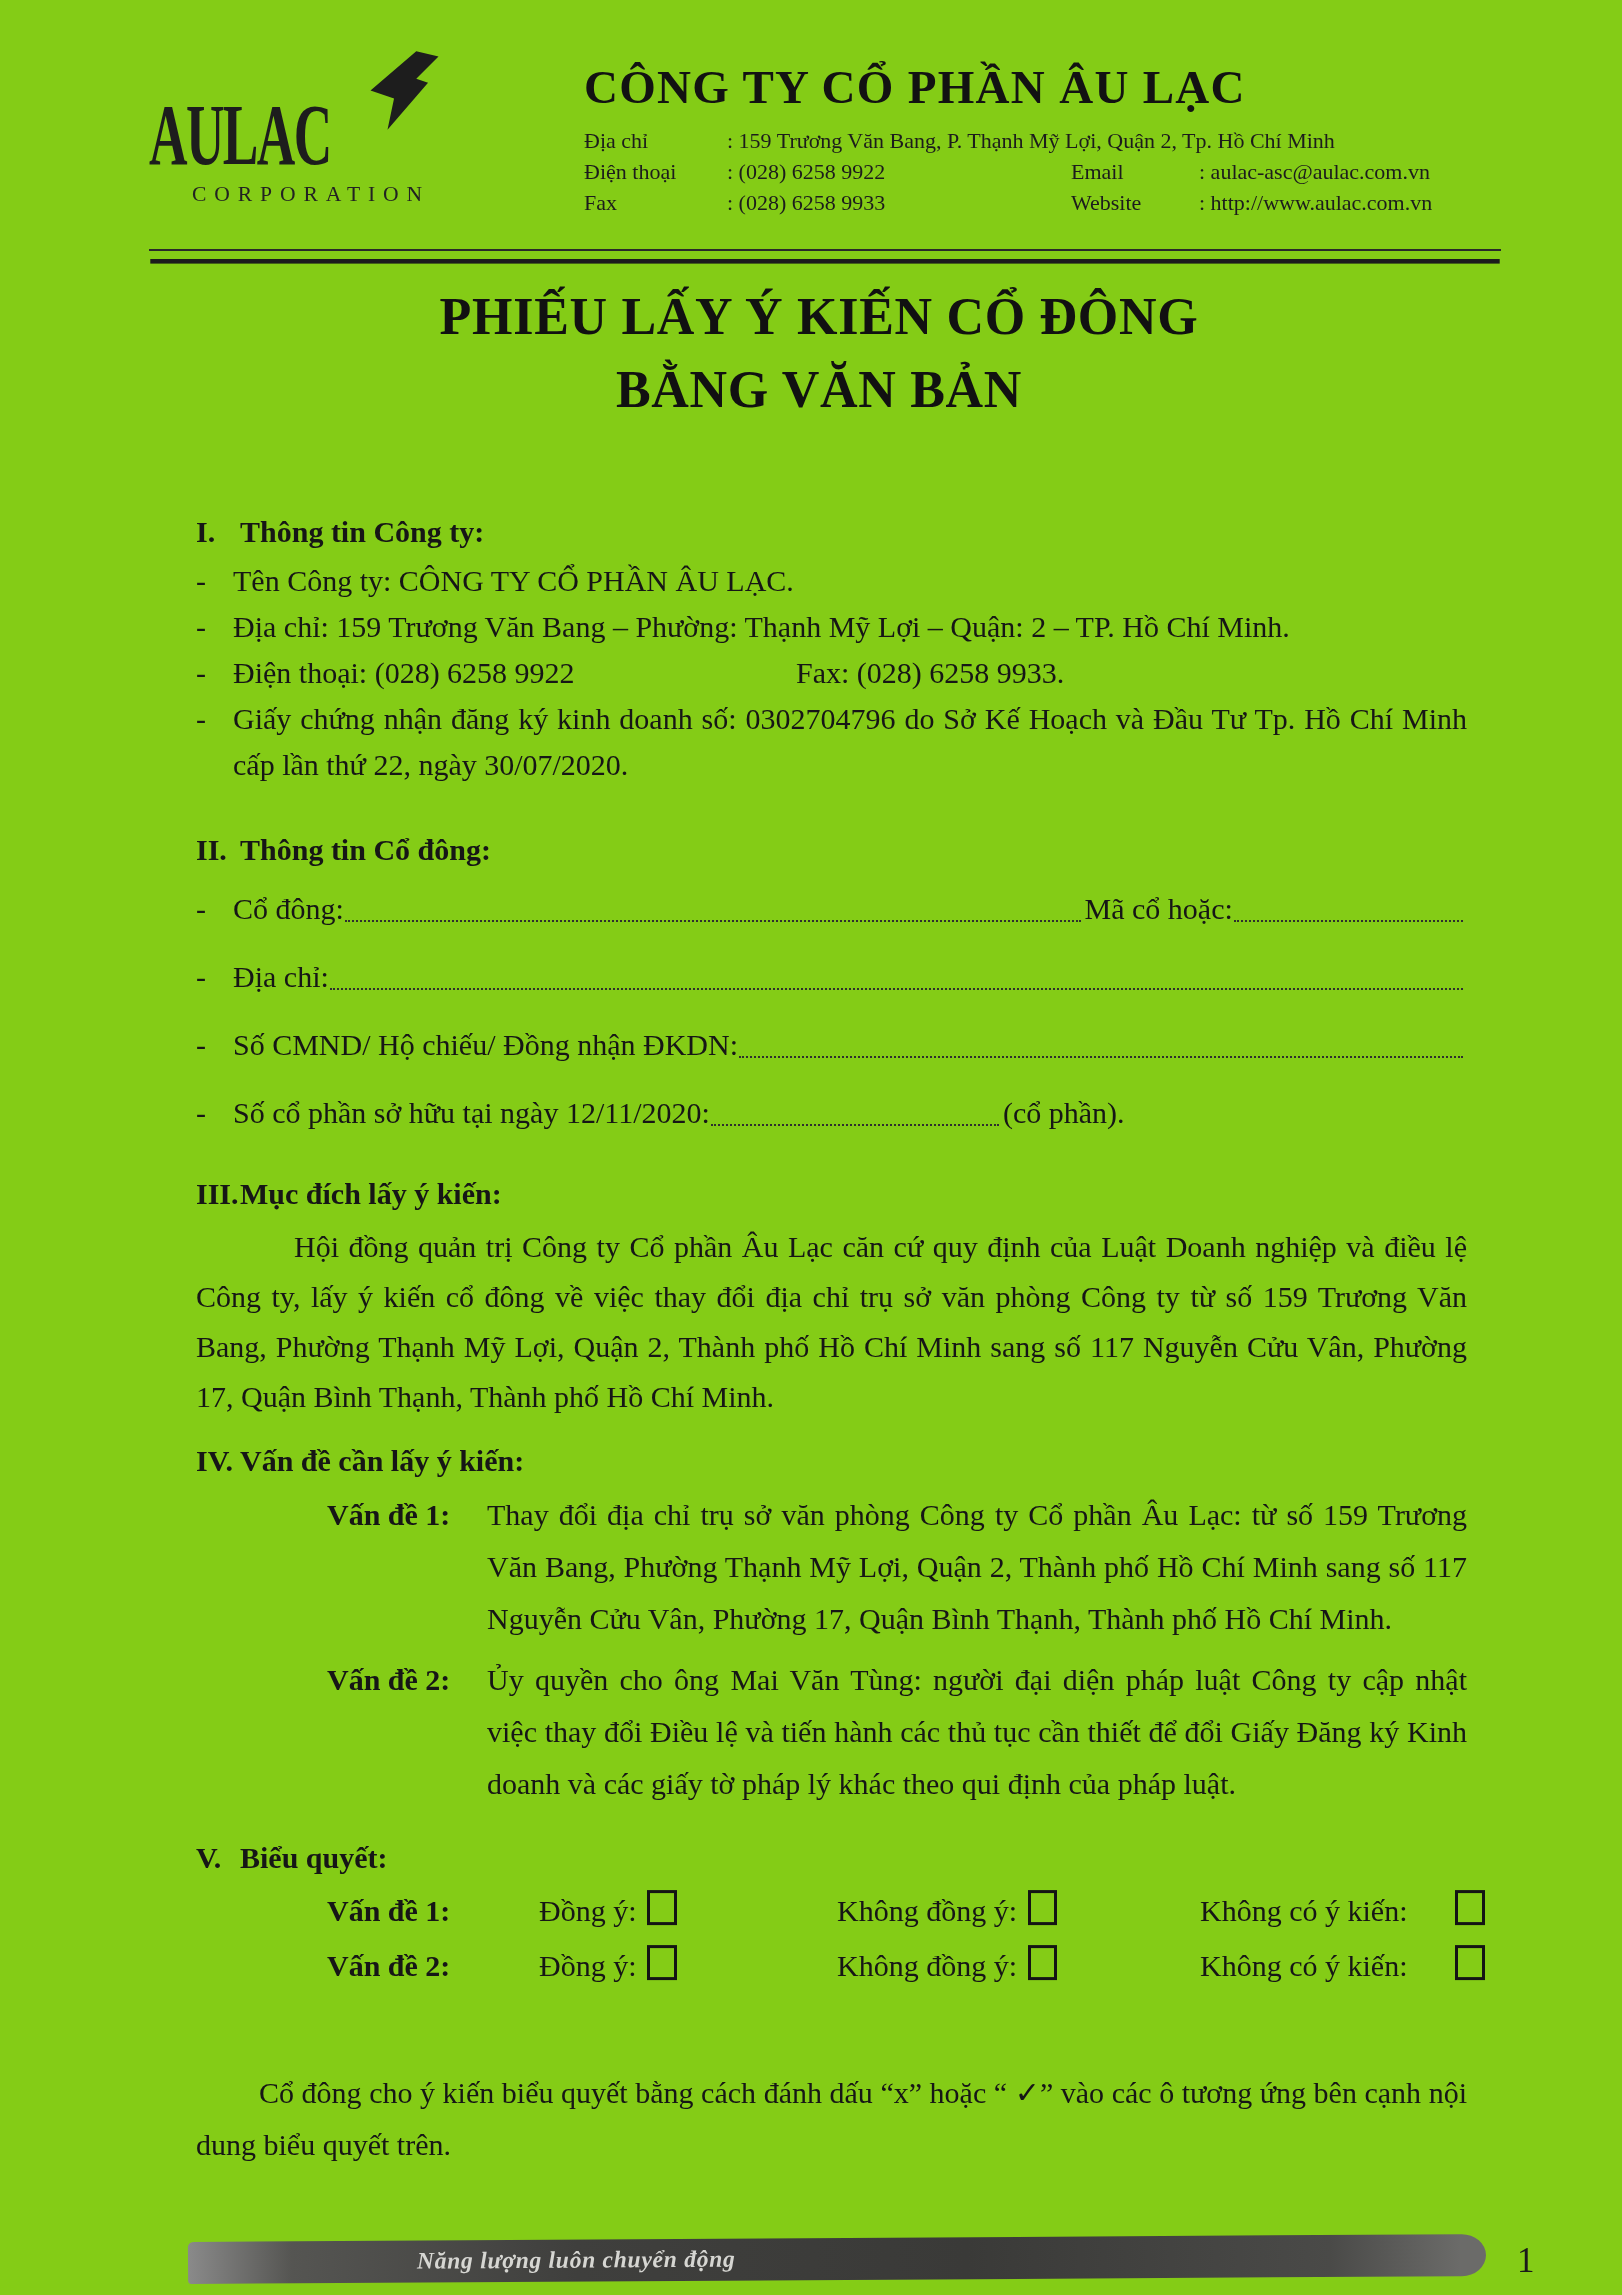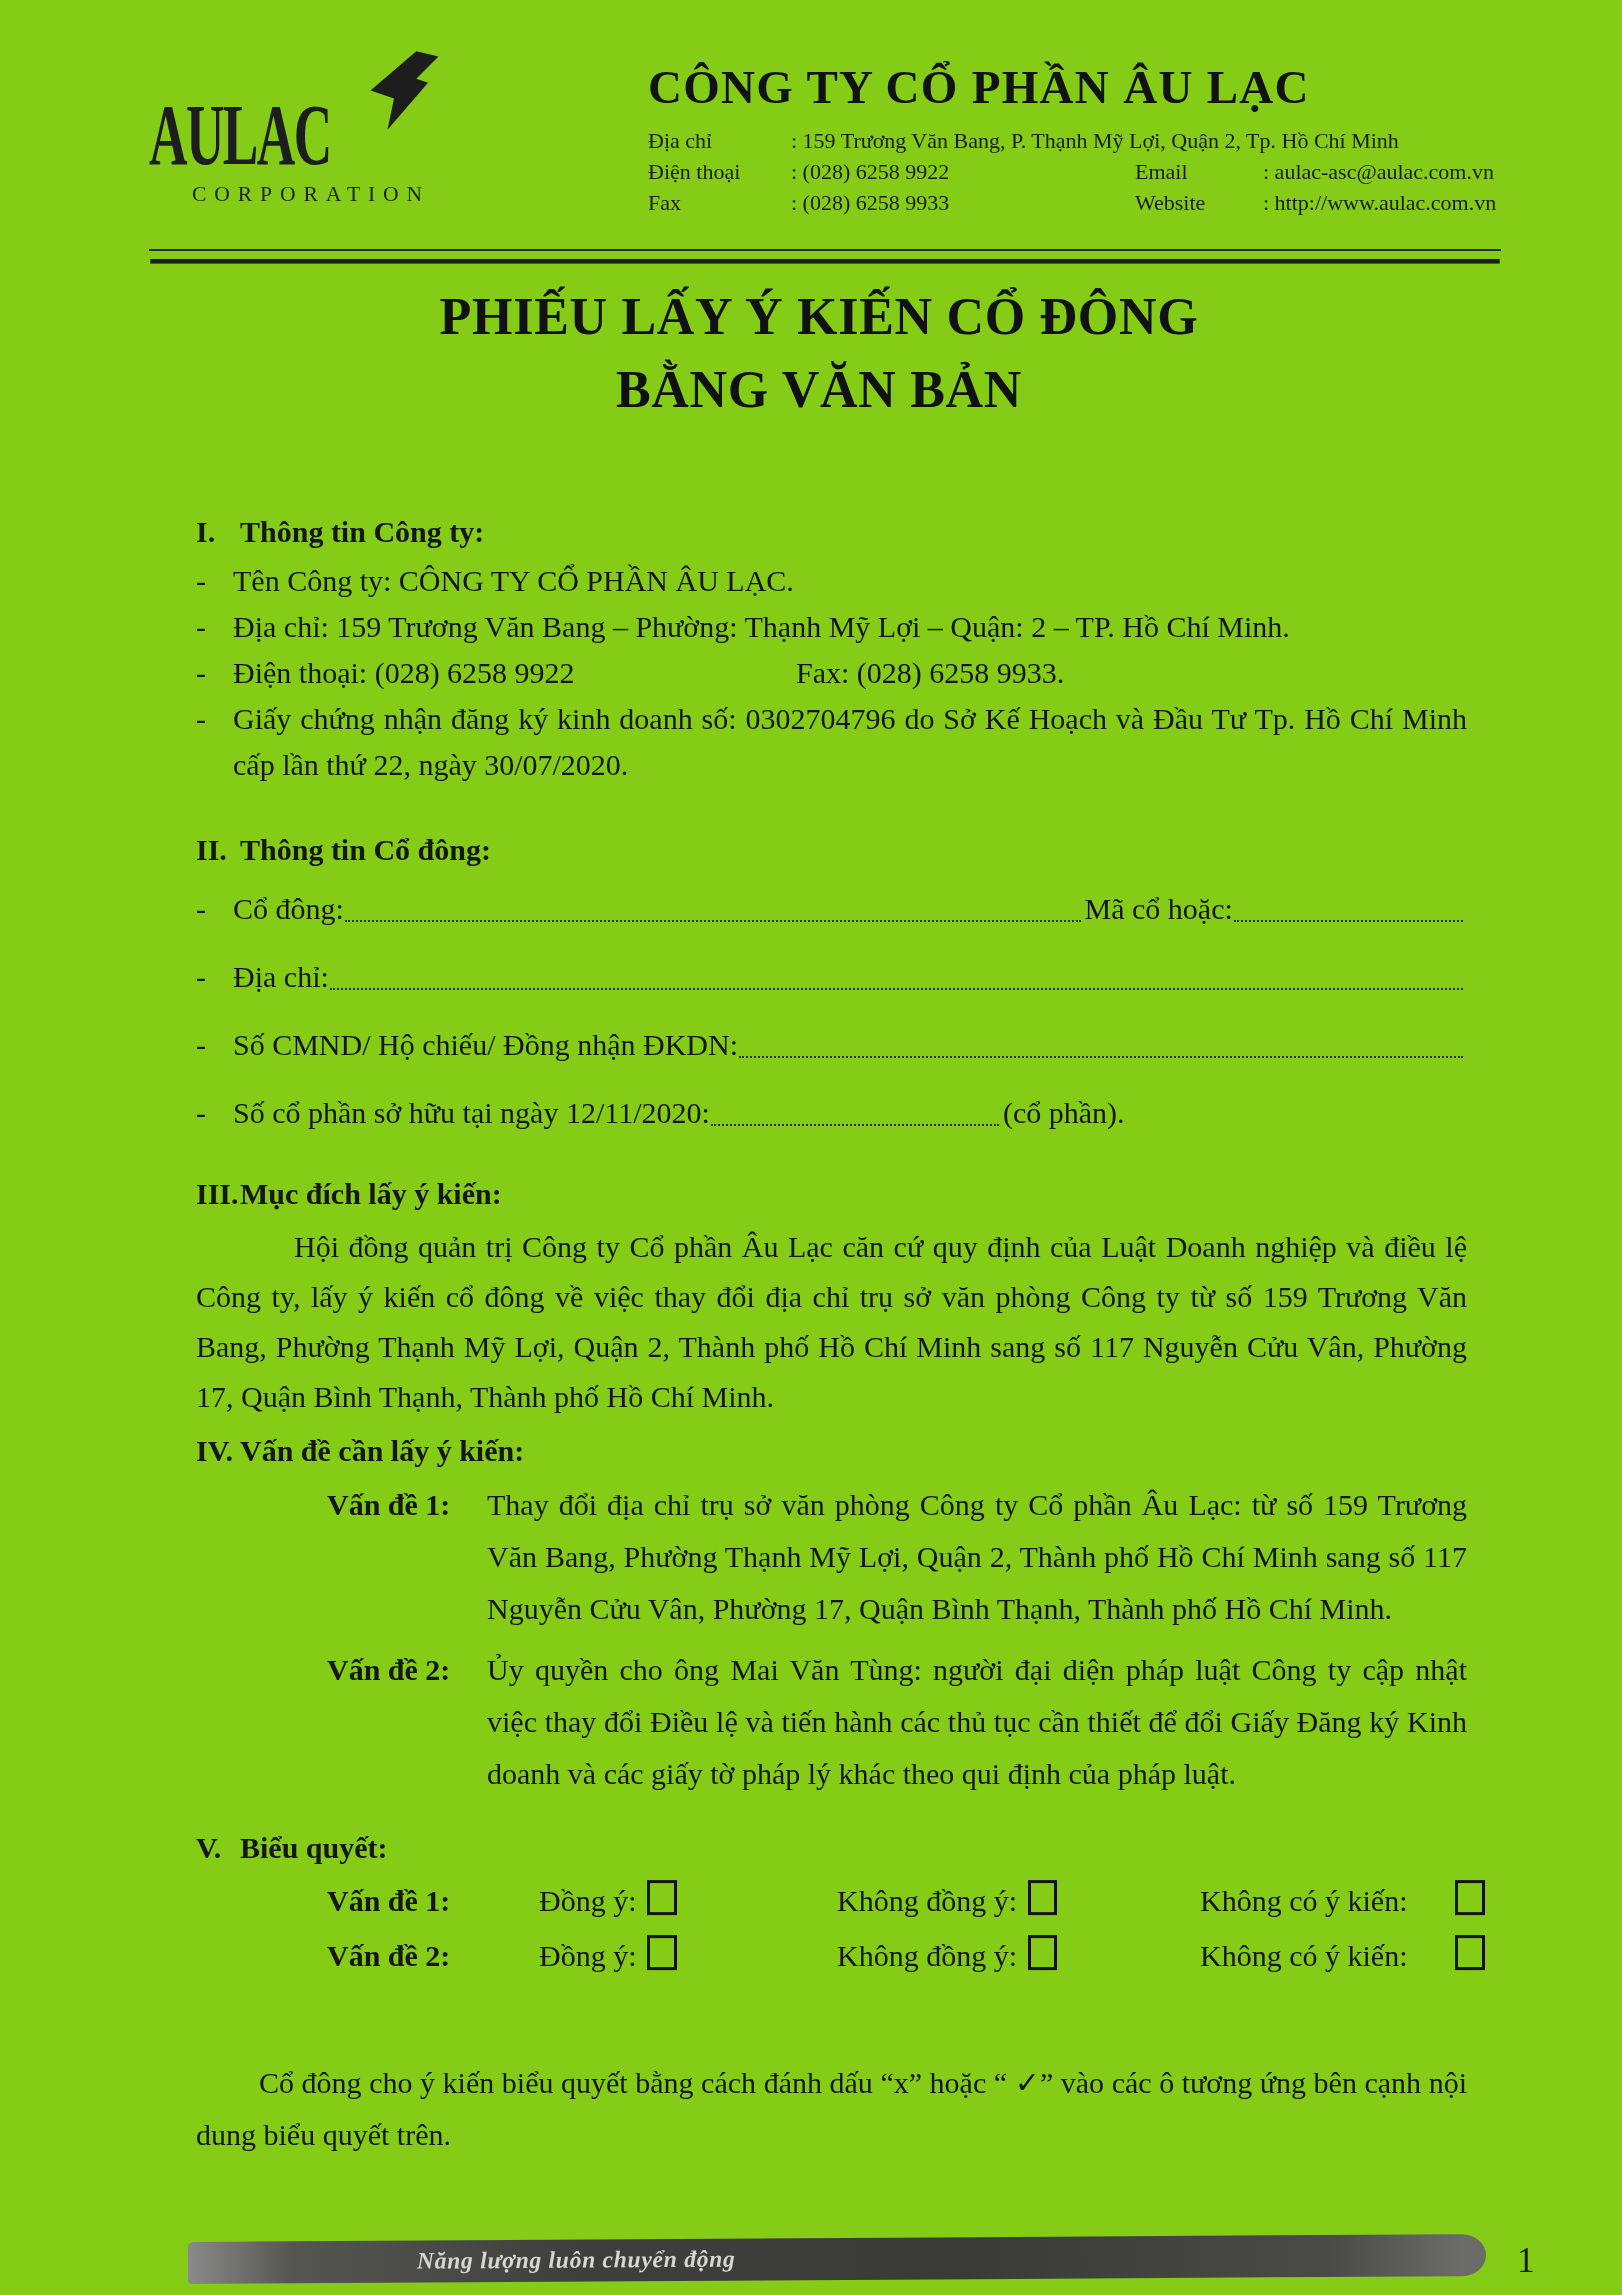--- a/index.html
+++ b/index.html
@@ -17,21 +17,21 @@
     font-weight:bold;font-size:86px;line-height:1;
     letter-spacing:-2.6px;display:inline-block;
     transform:scaleX(.62);transform-origin:left top;
     color:#1d1d1d;margin-top:34px;
   }
   .logo-flag{position:absolute;left:216px;top:-7.9px;width:79px;height:85px;}
   .logo-sub{
     margin-top:3.9px;margin-left:43px;
     font-size:21.6px;letter-spacing:7.9px;color:#222;
   }
-  .head-info{position:absolute;left:648px;top:60px;width:916px;}
+  .head-info{position:absolute;left:584px;top:60px;width:916px;}
   .company-name{
     font-weight:bold;font-size:47px;letter-spacing:1.3px;
     color:#121212;white-space:nowrap;
   }
   .contact{margin-top:10.5px;font-size:22px;line-height:31px;color:#1c1c1c;
     display:grid;grid-template-columns:143px 344px 128px auto;}
   .contact .full{grid-column:2 / span 3;}
   .rule{
     position:absolute;left:149px;top:249px;width:1352px;height:7.9px;
     border-top:2px solid #2a2a2a;
@@ -177,21 +177,21 @@
         <span class="dots fixed440"></span>
         <span class="lbl">(cổ phần).</span>
       </div>
     </div>
 
     <div class="sec-head" style="margin-top:38px;">
       <span class="h-num">III.</span><span>Mục đích lấy ý kiến:</span>
     </div>
     <div class="para">Hội đồng quản trị Công ty Cổ phần Âu Lạc căn cứ quy định của Luật Doanh nghiệp và điều lệ Công ty, lấy ý kiến cổ đông về việc thay đổi địa chỉ trụ sở văn phòng Công ty từ số 159 Trương Văn Bang, Phường Thạnh Mỹ Lợi, Quận 2, Thành phố Hồ Chí Minh sang số 117 Nguyễn Cửu Vân, Phường 17, Quận Bình Thạnh, Thành phố Hồ Chí Minh.</div>
 
-    <div class="sec-head" style="margin-top:9px;">
+    <div class="sec-head" style="margin-top:19px;">
       <span class="h-num">IV.</span><span>Vấn đề cần lấy ý kiến:</span>
     </div>
     <div class="issue">
       <span class="issue-label">Vấn đề 1:</span>
       <span>Thay đổi địa chỉ trụ sở văn phòng Công ty Cổ phần Âu Lạc: từ số 159 Trương Văn Bang, Phường Thạnh Mỹ Lợi, Quận  2, Thành phố Hồ Chí Minh sang số 117 Nguyễn Cửu Vân, Phường 17, Quận Bình Thạnh, Thành phố Hồ Chí Minh.</span>
     </div>
     <div class="issue">
       <span class="issue-label">Vấn đề 2:</span>
       <span>Ủy quyền cho ông Mai Văn Tùng: người đại diện pháp luật Công ty cập nhật việc thay đổi Điều lệ và tiến hành các thủ tục cần thiết để đổi Giấy Đăng ký Kinh doanh và các giấy tờ pháp lý khác theo qui định của pháp luật.</span>
     </div>

